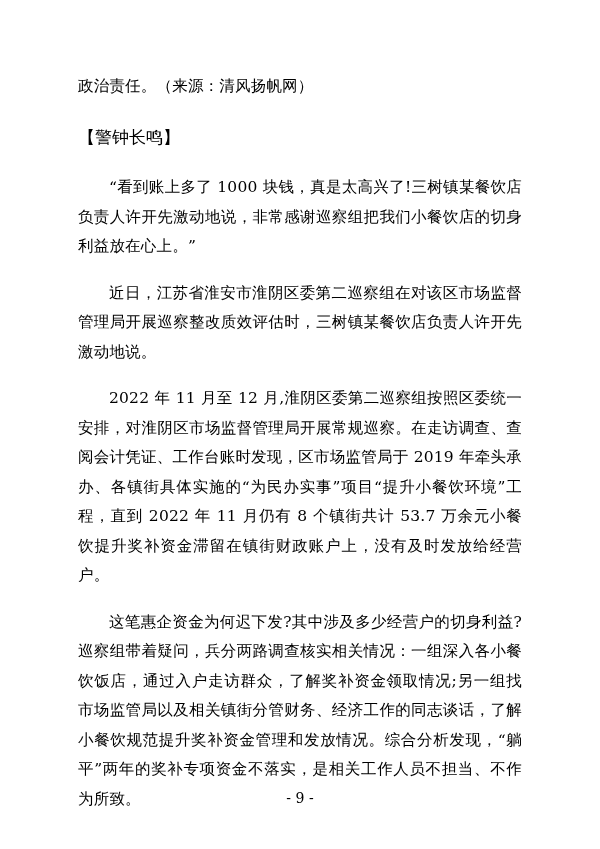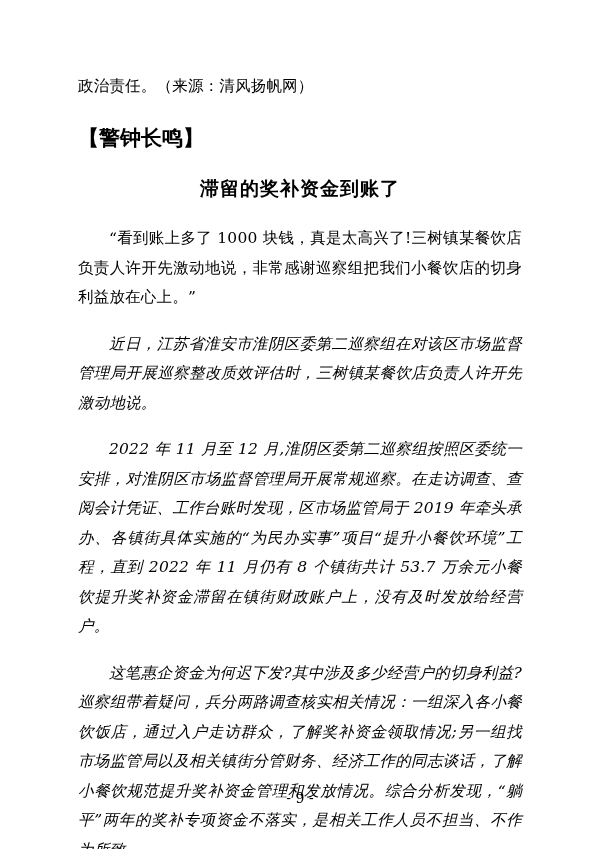--- a/index.html
+++ b/index.html
@@ -29,27 +29,27 @@
     line-height: 29.5px;
     color: #000000;
     text-align: justify;
     text-justify: inter-ideograph;
     margin: 0 0 0 0;
     letter-spacing: 0.2px;
   }
   .indent {
     text-indent: 2em;
   }
-  .gap-sm { margin-top: 17px; font-style: italic; }
+  .gap-sm { margin-top: 17px; }
   .gap-lg { margin-top: 21px; }
 
   .bold-head {
-    font-size: 21px;
+    font-size: 17px;
     line-height: 29.5px;
-    font-weight: bold;
+    font-weight: normal;
     color: #000000;
   }
   .doc-title {
     font-size: 19px;
     line-height: 30px;
     font-weight: bold;
     text-align: center;
     color: #000000;
     letter-spacing: 1px;
   }
@@ -67,21 +67,20 @@
 </head>
 <body>
 
 <div class="page">
   <div class="content">
 
     <p class="para">政治责任。（来源：清风扬帆网）</p>
 
     <p class="bold-head gap-lg">【警钟长鸣】</p>
 
-    <p class="doc-title gap-lg">滞留的奖补资金到账了</p>
 
     <p class="para indent gap-lg">“看到账上多了 1000 块钱，真是太高兴了!三树镇某餐饮店负责人许开先激动地说，非常感谢巡察组把我们小餐饮店的切身利益放在心上。”</p>
 
     <p class="para indent gap-sm">近日，江苏省淮安市淮阴区委第二巡察组在对该区市场监督管理局开展巡察整改质效评估时，三树镇某餐饮店负责人许开先激动地说。</p>
 
     <p class="para indent gap-sm">2022 年 11 月至 12 月,淮阴区委第二巡察组按照区委统一安排，对淮阴区市场监督管理局开展常规巡察。在走访调查、查阅会计凭证、工作台账时发现，区市场监管局于 2019 年牵头承办、各镇街具体实施的“为民办实事”项目“提升小餐饮环境”工程，直到 2022 年 11 月仍有 8 个镇街共计 53.7 万余元小餐饮提升奖补资金滞留在镇街财政账户上，没有及时发放给经营户。</p>
 
     <p class="para indent gap-sm">这笔惠企资金为何迟下发?其中涉及多少经营户的切身利益?巡察组带着疑问，兵分两路调查核实相关情况：一组深入各小餐饮饭店，通过入户走访群众，了解奖补资金领取情况;另一组找市场监管局以及相关镇街分管财务、经济工作的同志谈话，了解小餐饮规范提升奖补资金管理和发放情况。综合分析发现，“躺平”两年的奖补专项资金不落实，是相关工作人员不担当、不作为所致。</p>
 
   </div>

